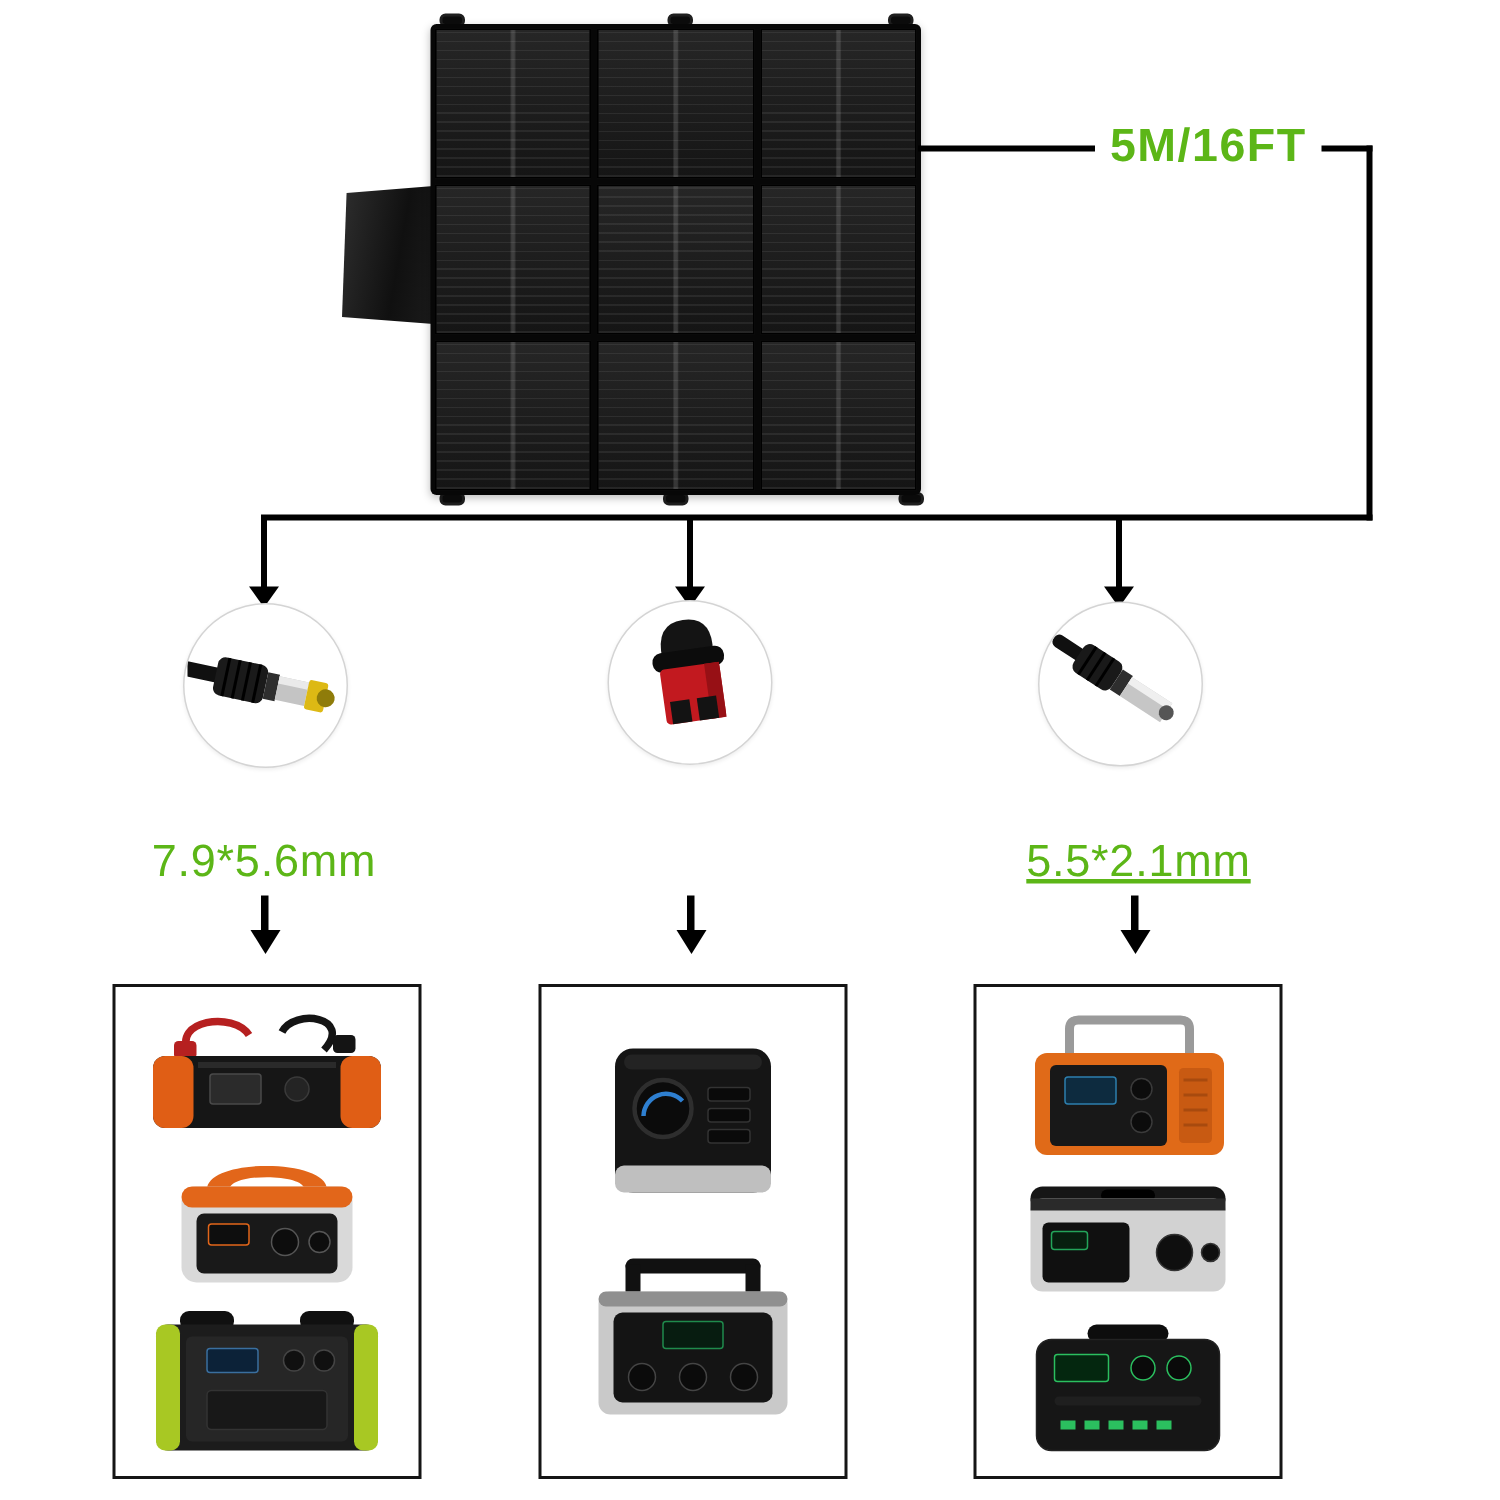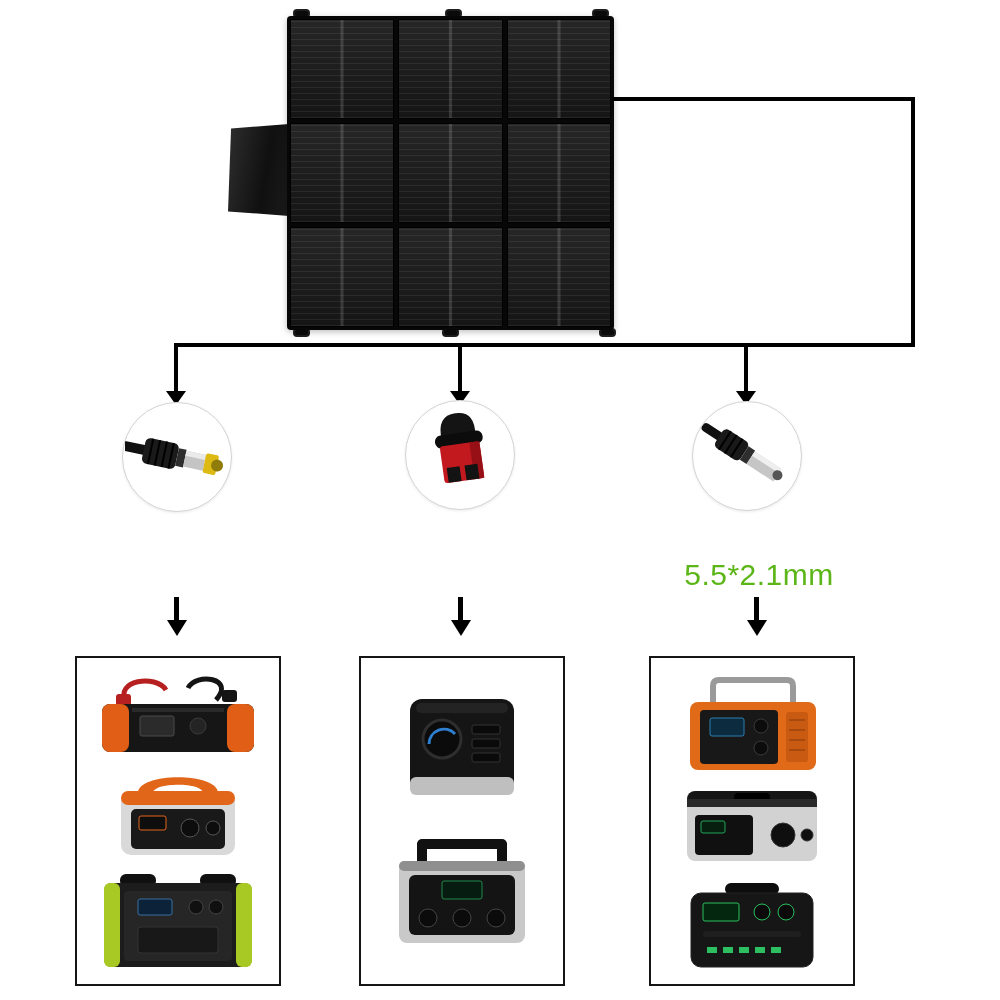--- a/index.html
+++ b/index.html
@@ -39,21 +39,21 @@
     display:flex; align-items:center; justify-content:center; overflow:hidden; }
   .c1 { left:122px; top:402px; }
   .c2 { left:405px; top:400px; }
   .c3 { left:692px; top:401px; }
 
   
   .branch-label { position:absolute; width:240px; text-align:center;
     color:var(--accent-green,#5cb617); font-size:30px; letter-spacing:0.5px; }
   .l1 { left:56px;  top:558px; }
   .l2 { left:338px; top:558px; }
-  .l3 { left:639px; top:558px; }
+  .l3 { left:639px; top:558px;text-decoration:underline; }
 
   
   .big-arrow-shaft { position:absolute; width:5px; height:25px; background:var(--line-black,#000); top:597px; }
   .big-arrow-head  { position:absolute; width:0; height:0; top:620px;
     border-left:10px solid transparent; border-right:10px solid transparent;
     border-top:16px solid var(--line-black,#000); }
 
   
   .device-box { position:absolute; width:206px; height:330px; border:2px solid #151515; background:#fff;
     display:flex; flex-direction:column; align-items:center; justify-content:space-evenly; padding:4px; }
@@ -91,20 +91,21 @@
   <div class="line" style="left:612px; top:97px;  width:303px; height:4px;"></div>
   <div class="line" style="left:911px; top:97px;  width:4px;   height:250px;"></div>
   <div class="line" style="left:174px; top:343px; width:741px; height:4px;"></div>
   <div class="line" style="left:174px; top:345px; width:4px;   height:48px;"></div>
   <div class="line" style="left:458px; top:345px; width:4px;   height:48px;"></div>
   <div class="line" style="left:744px; top:345px; width:4px;   height:48px;"></div>
   <div class="arrow-head" style="left:166px; top:391px;"></div>
   <div class="arrow-head" style="left:450px; top:391px;"></div>
   <div class="arrow-head" style="left:736px; top:391px;"></div>
 
+  <div class="cable-label">5M/16FT</div>
 
   <div class="connector-circle c1">
     <svg width="104" height="104" viewBox="0 0 104 104">
       <g transform="rotate(12 52 52)">
         <rect x="-6" y="47" width="28" height="10" rx="4" fill="#101010"></rect>
         <rect x="18" y="39" width="34" height="26" rx="5" fill="#1a1a1a"></rect>
         <g stroke="#000" stroke-width="2">
           <line x1="25" y1="39" x2="25" y2="65"></line>
             <line x1="32" y1="39" x2="32" y2="65"></line>
           <line x1="39" y1="39" x2="39" y2="65"></line>
@@ -143,20 +144,21 @@
             <line x1="39" y1="40" x2="39" y2="62"></line>
         </g>
         <rect x="48" y="43" width="8" height="16" fill="#2e2e2e"></rect>
         <rect x="56" y="44" width="32" height="15" fill="#c6c6c6"></rect>
         <rect x="56" y="44" width="32" height="5" fill="#efefef"></rect>
         <circle cx="88" cy="51.5" r="5" fill="#555"></circle>
       </g>
     </svg>
   </div>
 
+  <div class="branch-label l1">7.9*5.6mm</div>
   <div class="branch-label l3">5.5*2.1mm</div>
 
   <div class="big-arrow-shaft" style="left:174px;"></div>
   <div class="big-arrow-head" style="left:167px;"></div>
   <div class="big-arrow-shaft" style="left:458px;"></div>
   <div class="big-arrow-head" style="left:451px;"></div>
   <div class="big-arrow-shaft" style="left:754px;"></div>
   <div class="big-arrow-head" style="left:747px;"></div>
 
   <div class="device-box b1">

